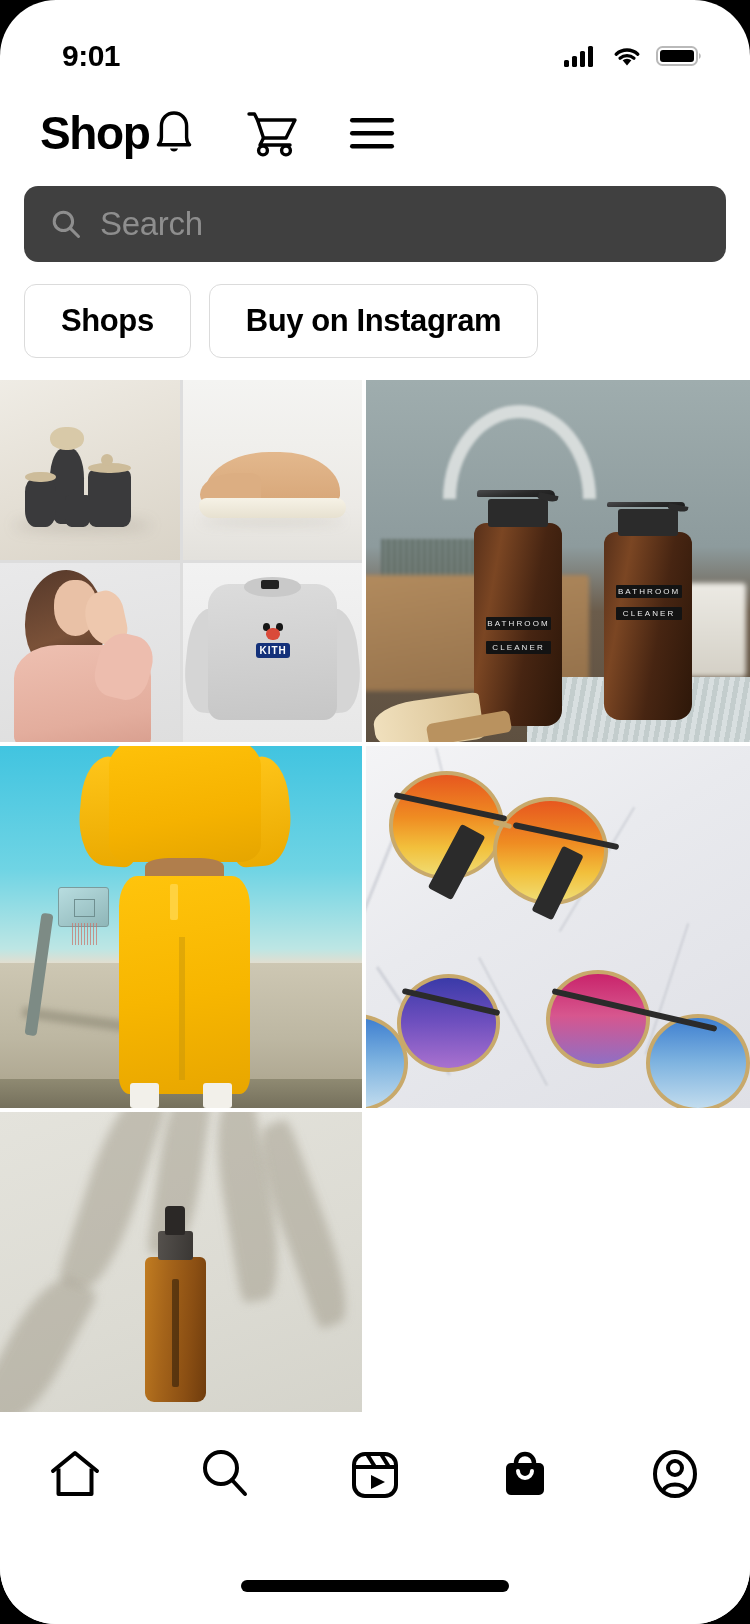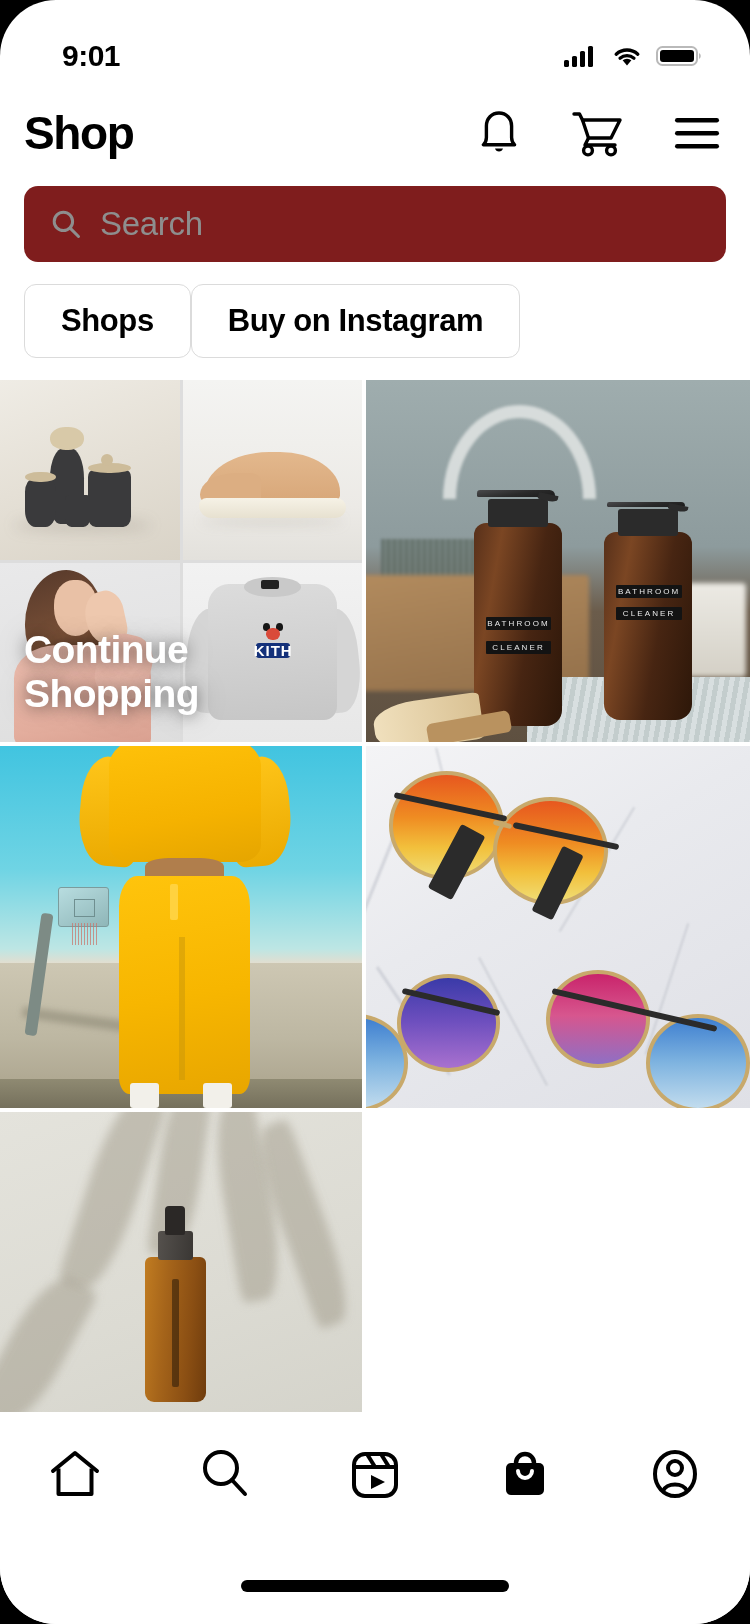--- a/index.html
+++ b/index.html
@@ -23,42 +23,43 @@
     padding:26px 48px 0 62px;
   }
   .status-time{
     font-size:30px; font-weight:bold; color:#000; letter-spacing:-0.5px;
   }
   .status-right{ display:flex; align-items:center; gap:13px; }
 
   
   .header{
     height:94px;
-    display:flex; align-items:center; justify-content:space-between;
+    display:flex; align-items:center; justify-content:flex-start;
     padding:0 24px 0 24px;
+    margin-left:16px;
   }
   .app-title{
     font-size:46px; font-weight:bold; color:#000; letter-spacing:-1.4px;
   }
   .header-actions{ display:flex; align-items:center; gap:46px; padding-right:4px;}
   .hicon{ display:flex; align-items:center; justify-content:center; cursor:pointer;}
 
   
   .search-wrap{ padding:6px 24px 0 24px; }
   .searchbar{
-    height:76px; background:#7f1d1d; border-radius:14px;
+    height:76px; background:#404040; border-radius:14px;
     display:flex; align-items:center; gap:18px; padding:0 26px;
   }
   .search-placeholder{
     font-size:33px; color:#8e8e8e; letter-spacing:-0.3px;
   }
 
   
   .chips{
-    display:flex; gap:0; padding:22px 16px 22px 24px;
+    display:flex; gap:18px; padding:22px 16px 22px 24px;
     white-space:nowrap; overflow:hidden;text-align:right;
   }
   .chip{
     flex:0 0 auto;
     height:74px; border:1.6px solid #dbdbdb; border-radius:12px;
     display:flex; align-items:center; justify-content:center;
     padding:0 36px;
     font-size:31px; font-weight:bold; color:#000; letter-spacing:-0.4px;
     background:#fff;
     cursor:pointer;
@@ -134,21 +135,21 @@
     border-radius:16% 16% 10% 10%;}
   .sw-sleeve{ position:absolute; top:26%; width:26%; height:58%;
     background:#d5d5d5; }
   .sw-sleeve.left{ left:2%; border-radius:40% 10% 28% 46%; transform:rotate(6deg);}
   .sw-sleeve.right{ right:2%; border-radius:10% 40% 46% 28%; transform:rotate(-6deg);}
   .sw-collar{ position:absolute; left:34%; top:8%; width:32%; height:11%;
     background:#c9c9c9; border-radius:50%;}
   .sw-neck-tag{ position:absolute; left:44%; top:10%; width:10%; height:5%; background:#222; border-radius:2px;}
   .kith-logo{ position:absolute; left:41%; top:45%; width:19%; height:8%;
     background:#14317a; border-radius:3px; display:flex; align-items:center; justify-content:center;
-    color:#fff; font-size:15px; font-weight:bold; letter-spacing:1px;}
+    color:#fff; font-size:10px; font-weight:bold; letter-spacing:1px;}
   .mickey{ position:absolute; left:45.5%; top:34%; width:10%; height:11%;}
   .mk-ear{ position:absolute; width:40%; height:40%; background:#161616; border-radius:50%;}
   .mk-head{ position:absolute; left:12%; top:22%; width:76%; height:62%; background:#d94a3a; border-radius:46%;}
 
   
   .art-spray{ width:100%; height:100%; position:relative; overflow:hidden;
     background:linear-gradient(180deg,#9fadae 0%,#8d9b9d 46%,#6b5c4b 64%,#5e5040 100%);}
   .sp-arch{ position:absolute; left:20%; top:7%; width:40%; height:26%;
     border:13px solid rgba(226,230,228,.85); border-bottom:none;
     border-radius:50% 50% 0 0 / 100% 100% 0 0; filter:blur(1.4px);}
@@ -412,21 +413,20 @@
             <div class="sw-neck-tag"></div>
             <div class="mickey">
               <div class="mk-ear" style="left:-6%;top:-4%"></div>
               <div class="mk-ear" style="right:-6%;top:-4%"></div>
               <div class="mk-head"></div>
             </div>
             <div class="kith-logo">KITH</div>
           </div>
         </div>
       </div>
-      <div class="overlay-label">Continue Shopping</div>
     </div>
 
     <div class="tile">
       <div class="art-spray">
         <div class="sp-arch"></div>
         <div class="sp-backbrush"></div>
         <div class="sp-woodbox"></div>
         <div class="sp-rightjar"></div>
         <div class="sp-towel"></div>
         <div class="sp-bottle two">

